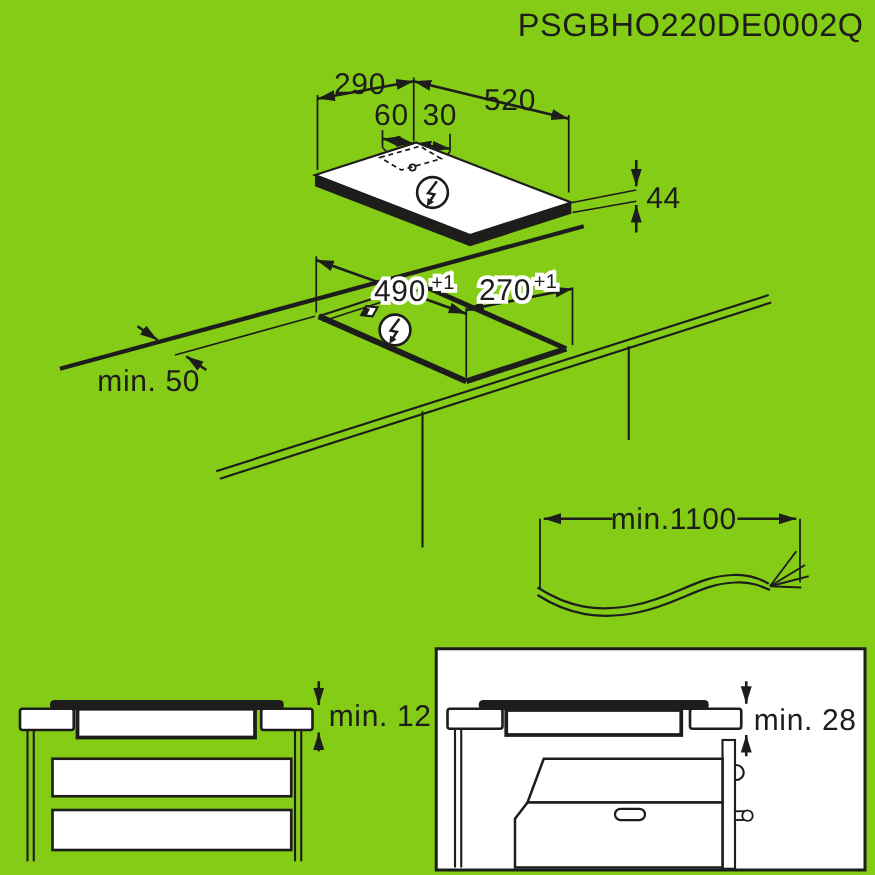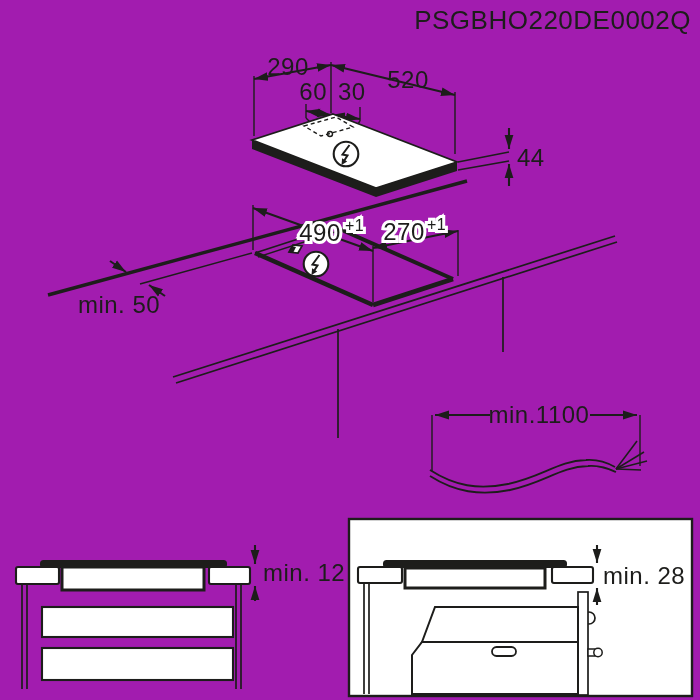--- a/index.html
+++ b/index.html
@@ -1,16 +1,16 @@
 <!DOCTYPE html>
 <html><head>
 <meta charset="utf-8">
 <style>
   html,body{margin:0;padding:0;background:#fff;}
-  #stage{position:relative;width:700px;height:700px;background:#a21caf;overflow:hidden;}
+  #stage{position:relative;width:700px;height:700px;background:#84cc16;overflow:hidden;}
   svg{display:block;}
   text{fill:#1d1d1b;font-family:"Liberation Sans","DejaVu Sans",sans-serif;}
   .dim{font-size:24px;letter-spacing:0.5px;}
   .sup{font-size:16px;letter-spacing:0.3px;}
   .title{font-size:26px;letter-spacing:0.5px;}
   .halo{paint-order:stroke;stroke:#ffffff;stroke-width:6px;}
   .ln{stroke:#1d1d1b;fill:none;}
   .w1{stroke-width:1.4px;}
   .w17{stroke-width:1.7px;}
   .w2{stroke-width:2.1px;}

